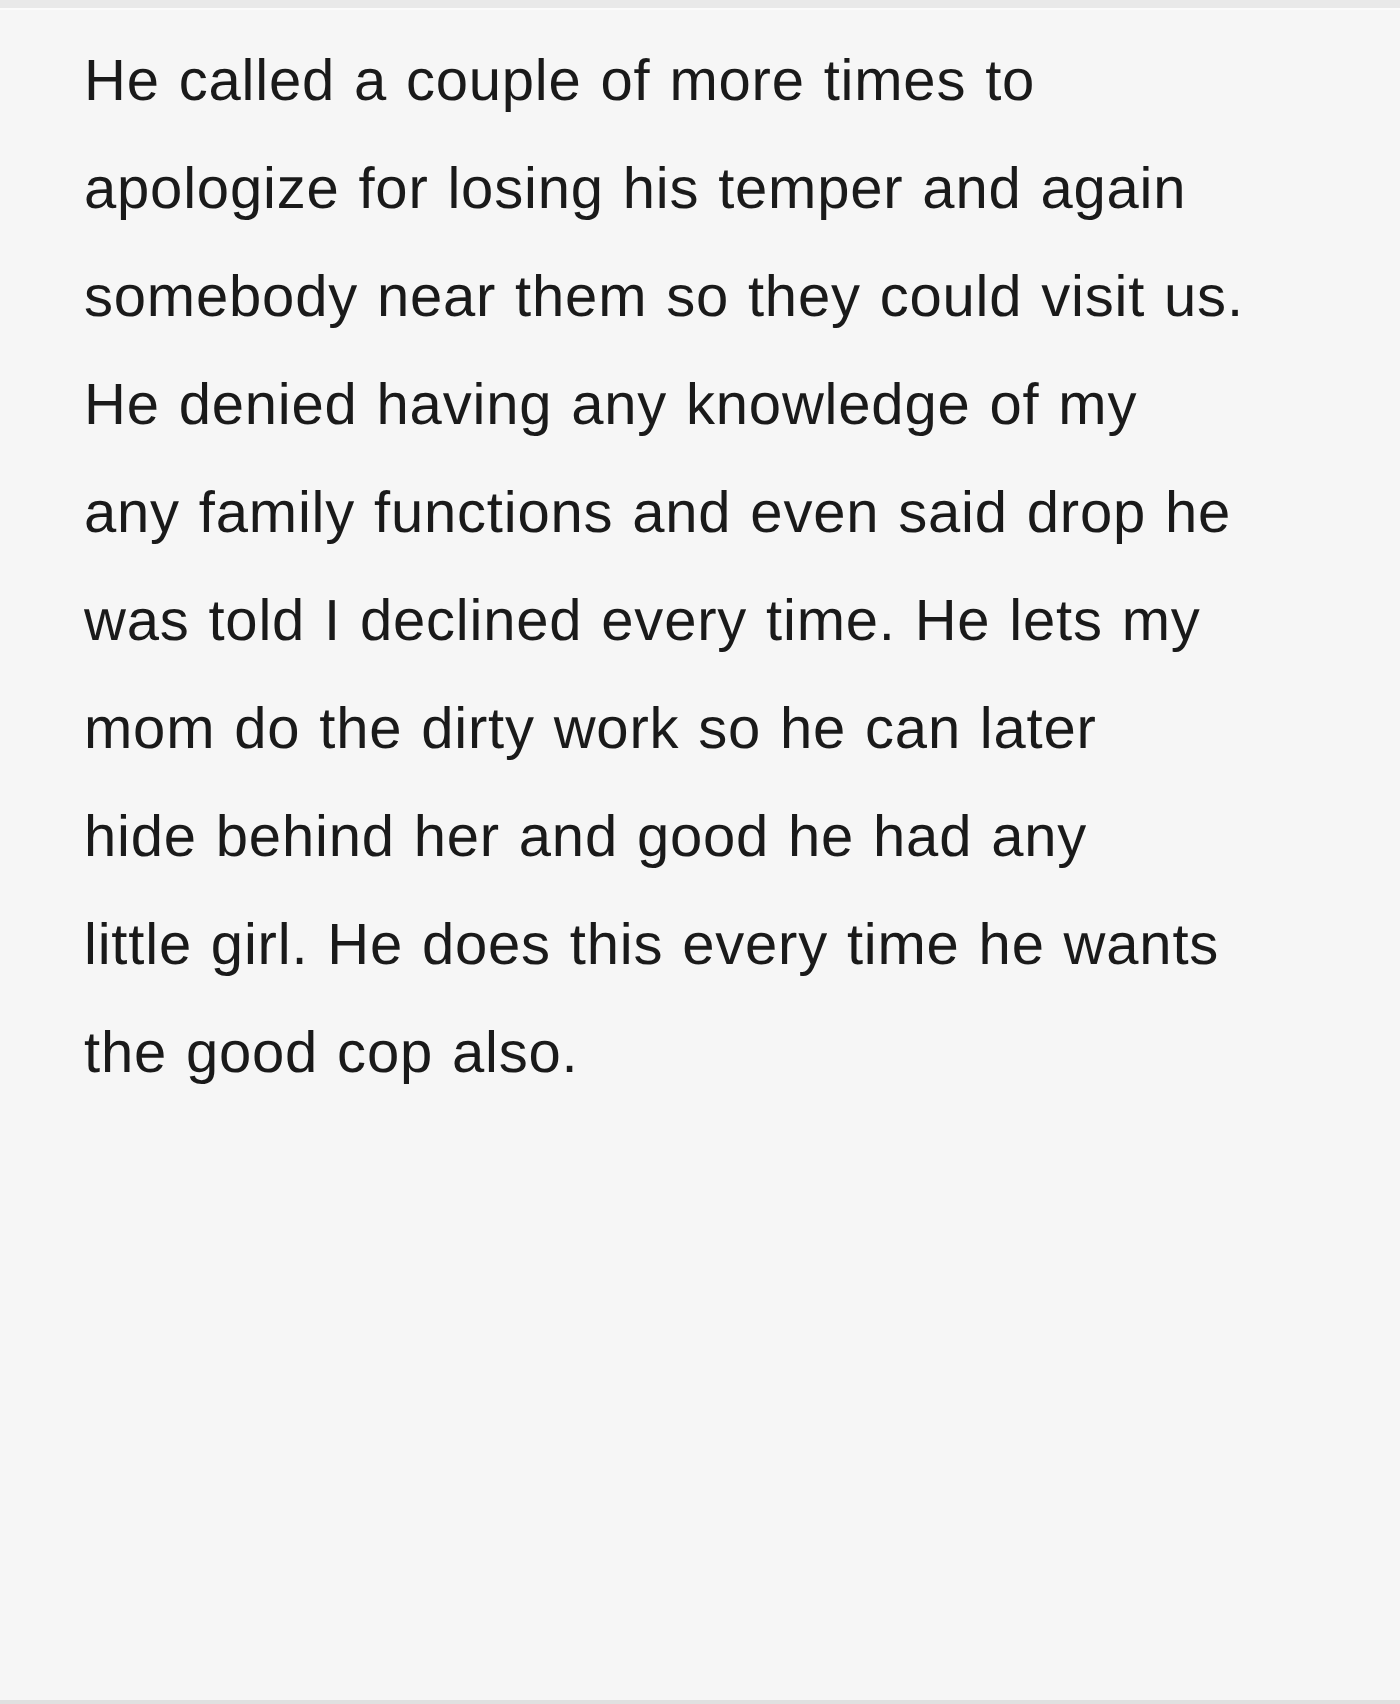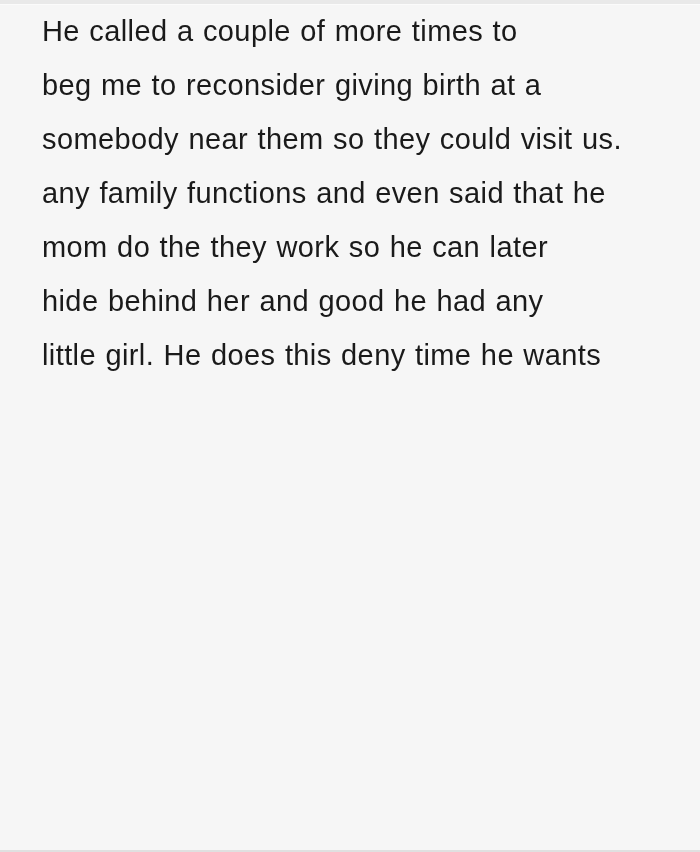--- a/index.html
+++ b/index.html
@@ -23,39 +23,42 @@
   }
   .bottom-edge {
     position: absolute;
     bottom: 0; left: 0; right: 0;
     height: 2px;
     background: #e0e0e0;
   }
   .post-text {
     position: absolute;
     top: 0; left: 0; right: 0;
-    padding: 4px 34px 0 42px;
+    padding: 14px 34px 0 42px;
     color: #1a1a1a;
     font-size: 29px;
     line-height: 54px;
     letter-spacing: 0.4px;
     word-spacing: 1px;
   }
   .post-line {
     white-space: nowrap;
   }
 </style>
 </head>
 <body>
 
 <div class="top-edge"></div>
 
 <div class="post-text">
   <div class="post-line">He called a couple of more times to</div>
-  <div class="post-line">beg me to reconsider giving birth at a</div>
+  <div class="post-line">apologize for losing his temper and again</div>
   <div class="post-line">somebody near them so they could visit us.</div>
-  <div class="post-line">any family functions and even said that he</div>
-  <div class="post-line">mom do the they work so he can later</div>
+  <div class="post-line">He denied having any knowledge of my</div>
+  <div class="post-line">any family functions and even said drop he</div>
+  <div class="post-line">was told I declined every time. He lets my</div>
+  <div class="post-line">mom do the dirty work so he can later</div>
   <div class="post-line">hide behind her and good he had any</div>
-  <div class="post-line">little girl. He does this deny time he wants</div>
+  <div class="post-line">little girl. He does this every time he wants</div>
+  <div class="post-line">the good cop also.</div>
 </div>
 
 <div class="bottom-edge"></div>
 
 </body></html>

